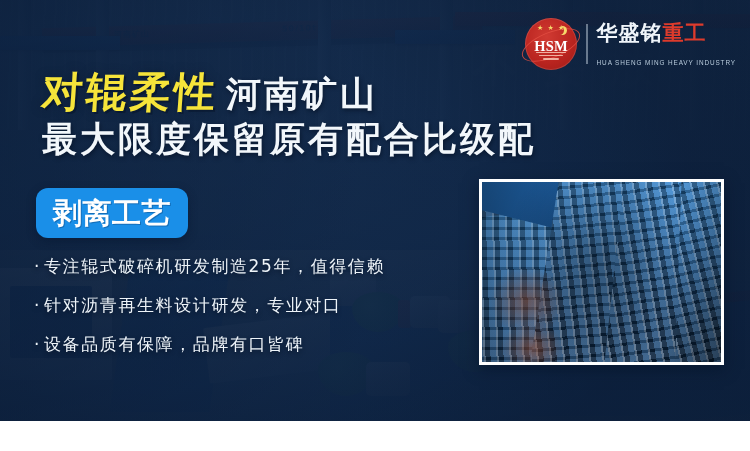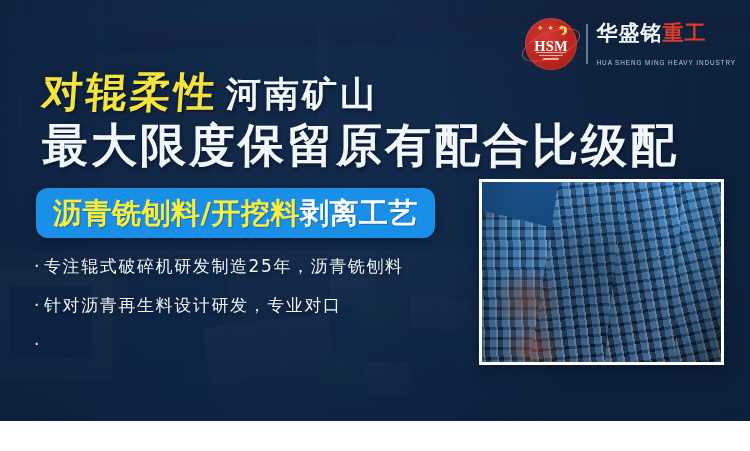--- a/index.html
+++ b/index.html
@@ -166,21 +166,21 @@
     text-shadow:2px 2px 0 rgba(8,22,44,.65), 0 0 10px rgba(8,22,44,.5);
     transform:skewX(-4deg);
   }
   .h-white1{
     font-size:35px; font-weight:bold; color:#f2f7fb;
     letter-spacing:3px; line-height:1; margin-left:8px;
     text-shadow:1px 2px 4px rgba(6,18,38,.75);
   }
   .h-row2{
     margin-top:9px;
-    font-size:46px; font-weight:bold; color:#f2f7fb;
+    font-size:35px; font-weight:bold; color:#f2f7fb;
     letter-spacing:3px; line-height:1;
     text-shadow:1px 2px 4px rgba(6,18,38,.75);
   }
 
   
   #pill{
     position:absolute; left:36px; top:188px; z-index:11;
     height:50px; padding:0 17px;
     display:flex; align-items:center;
     background:#1a8fe8;
@@ -337,35 +337,35 @@
 
   <div id="headline">
     <div class="h-row1">
       <span class="h-yellow">对辊柔性</span>
       <span class="h-white1">河南矿山</span>
     </div>
     <div class="h-row2">最大限度保留原有配合比级配</div>
   </div>
 
   <div id="pill">
-    <span class="pill-y">沥青铣刨料/开挖料</span>
       <span class="pill-w">剥离工艺</span>
   </div>
 
   <div id="bullets">
     <div class="bullet">
       <span class="dot">·</span>
-      <span>专注辊式破碎机研发制造25年，沥青铣刨料</span>
+      <span>专注辊式破碎机研发制造25年，值得信赖</span>
     </div>
     <div class="bullet">
       <span class="dot">·</span>
       <span>针对沥青再生料设计研发，专业对口</span>
     </div>
     <div class="bullet">
       <span class="dot">·</span>
+      <span>设备品质有保障，品牌有口皆碑</span>
     </div>
   </div>
 
   <div id="photo">
     <div class="photo-inner">
       <div class="drum" style="left:-40px; top:40px; width:150px; height:200px; transform:rotate(14deg); border-radius:40px;">
         <div class="teeth"></div>
       </div>
       <div class="drum" style="left:62px; top:-18px; width:120px; height:230px; transform:rotate(9deg); border-radius:34px;">
         <div class="teeth"></div>

